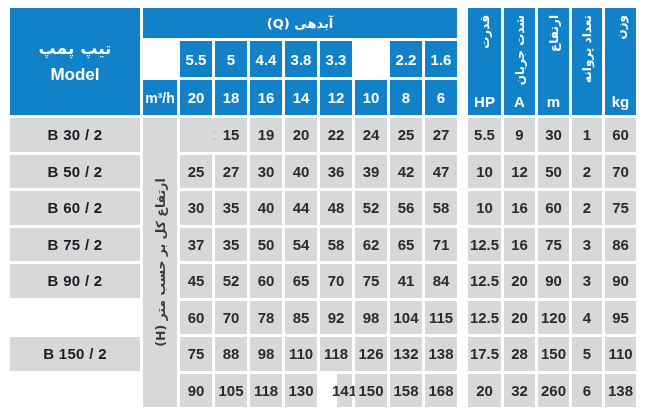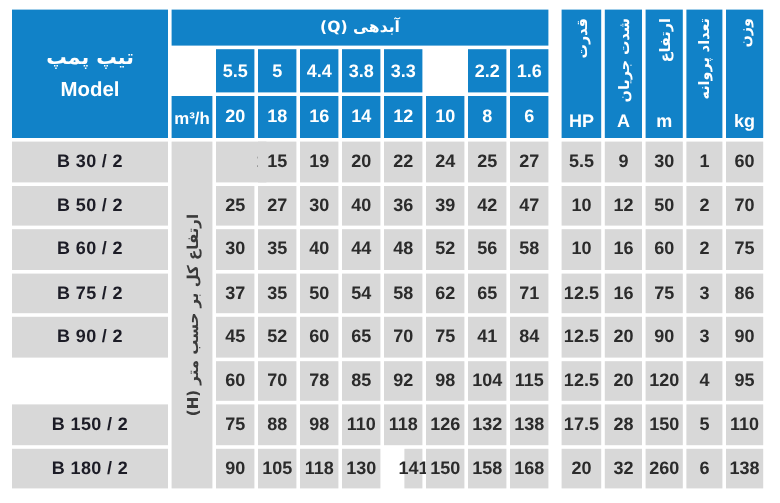--- a/index.html
+++ b/index.html
@@ -209,21 +209,20 @@
     <div class="cell gray num" style="grid-area: 10 / 6;">110</div>
     <div class="cell gray num" style="grid-area: 10 / 7;">118</div>
     <div class="cell gray num" style="grid-area: 10 / 8;">126</div>
     <div class="cell gray num" style="grid-area: 10 / 9;">132</div>
     <div class="cell gray num" style="grid-area: 10 / 10;">138</div>
     <div class="cell gray num" style="grid-area: 10 / 12;">17.5</div>
     <div class="cell gray num" style="grid-area: 10 / 13;">28</div>
     <div class="cell gray num" style="grid-area: 10 / 14;">150</div>
     <div class="cell gray num" style="grid-area: 10 / 15;">5</div>
     <div class="cell gray num" style="grid-area: 10 / 16;">110</div>
-    <div class="cell gray model-name" style="grid-area: 11 / 1;">B 180 / 2</div>
     <div class="cell gray num" style="grid-area: 11 / 3;">90</div>
     <div class="cell gray num" style="grid-area: 11 / 4;">105</div>
     <div class="cell gray num" style="grid-area: 11 / 5;">118</div>
     <div class="cell gray num" style="grid-area: 11 / 6;">130</div>
     <div class="cell gray num" style="grid-area: 11 / 7; margin-left: 17px;">141</div>
     <div class="cell gray num" style="grid-area: 11 / 8;">150</div>
     <div class="cell gray num" style="grid-area: 11 / 9;">158</div>
     <div class="cell gray num" style="grid-area: 11 / 10;">168</div>
     <div class="cell gray num" style="grid-area: 11 / 12;">20</div>
     <div class="cell gray num" style="grid-area: 11 / 13;">32</div>

